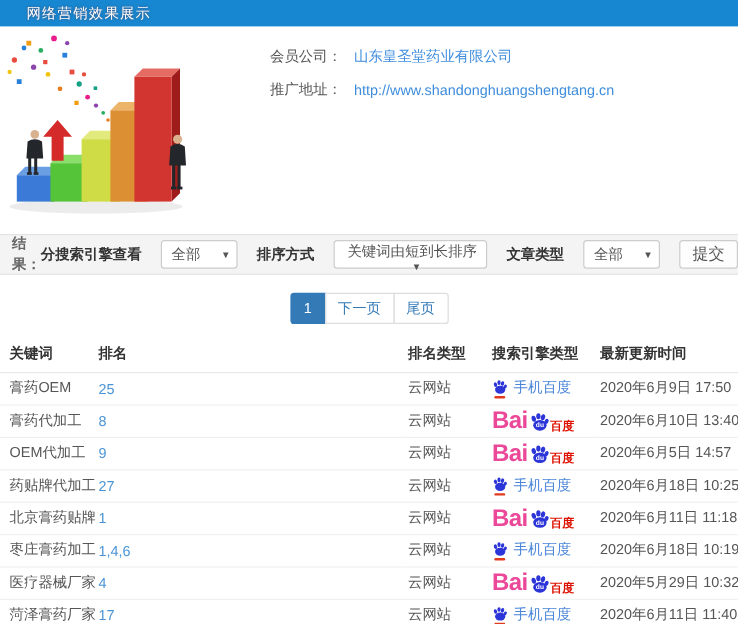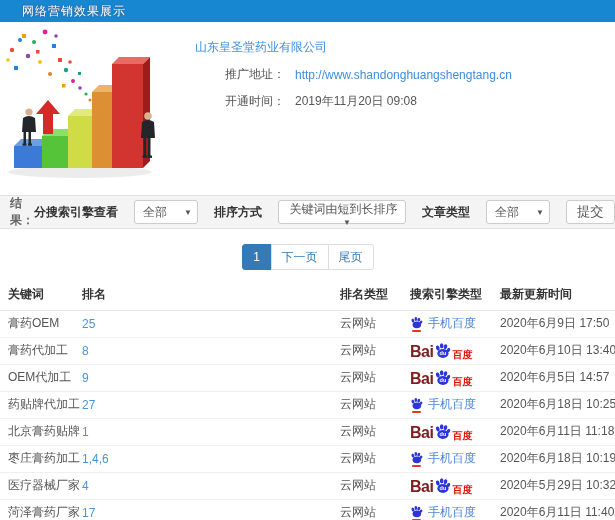--- a/index.html
+++ b/index.html
@@ -57,21 +57,21 @@
   .rank-table th:first-child, .rank-table td:first-child { padding-left:8px; }
   td.rank a { color:#4a94d6; text-decoration:none; cursor:pointer; }
   .kw { color:#444; }
 
   
   .eng-mobile { display:inline-flex; align-items:center; gap:5px; cursor:pointer; }
   .paw-wrap { display:inline-flex; flex-direction:column; align-items:center; line-height:0; }
   .paw-underline { width:9px; height:2px; background:#e23a1d; margin-top:1px; border-radius:1px; }
   .eng-mobile .mob-label { color:#4a86d8; }
   .eng-baidu { display:inline-flex; align-items:flex-end; cursor:pointer; line-height:1; }
-  .eng-baidu .bai { color:#7f1d1d; font-weight:bold; font-size:16px; letter-spacing:-0.5px; }
+  .eng-baidu .bai { color:#ec4899; font-weight:bold; font-size:20px; letter-spacing:-0.5px; }
   .eng-baidu .bd-red { color:#dd1100; font-weight:bold; font-size:10px; margin-left:1px; }
   .eng-baidu svg { margin:0 0 1px 1px; }
 </style>
 </head>
 <body>
 
 <div class="topbar">
   <span class="title">网络营销效果展示</span>
 </div>
 
@@ -144,29 +144,26 @@
 
     <g fill="#23262b">
       <circle cx="148" cy="90" r="3.8" fill="#d9b18f"></circle>
       <path d="M142,96 Q148,92 154,96 L155,112 L150.5,112 L150.5,130 L148,130 L148,112 L146,112 L146,130 L143.5,130 L143.5,112 L141,112 Z"></path>
       <rect x="142.5" y="129.5" width="4.5" height="2.4"></rect>
         <rect x="147.5" y="129.5" width="4.5" height="2.4"></rect>
     </g>
   </svg>
   <div class="info-rows" id="info-rows">
       <div class="info-row">
+        <span class="info-label">会员公司：</span>
         <span class="info-value link">山东皇圣堂药业有限公司</span>
       </div>
       <div class="info-row">
         <span class="info-label">推广地址：</span>
         <span class="info-value link">http://www.shandonghuangshengtang.cn</span>
-      </div>
-      <div class="info-row">
-        <span class="info-label">开通时间：</span>
-        <span class="info-value plain">2019年11月20日 09:08</span>
       </div>
     </div>
 </div>
 
 <div class="filterbar">
   <span class="result-label">结果：</span>
   <div class="filter-controls">
     <span class="filter-label">分搜索引擎查看</span>
     <div class="fselect w-sm">
       <span>全部</span>

